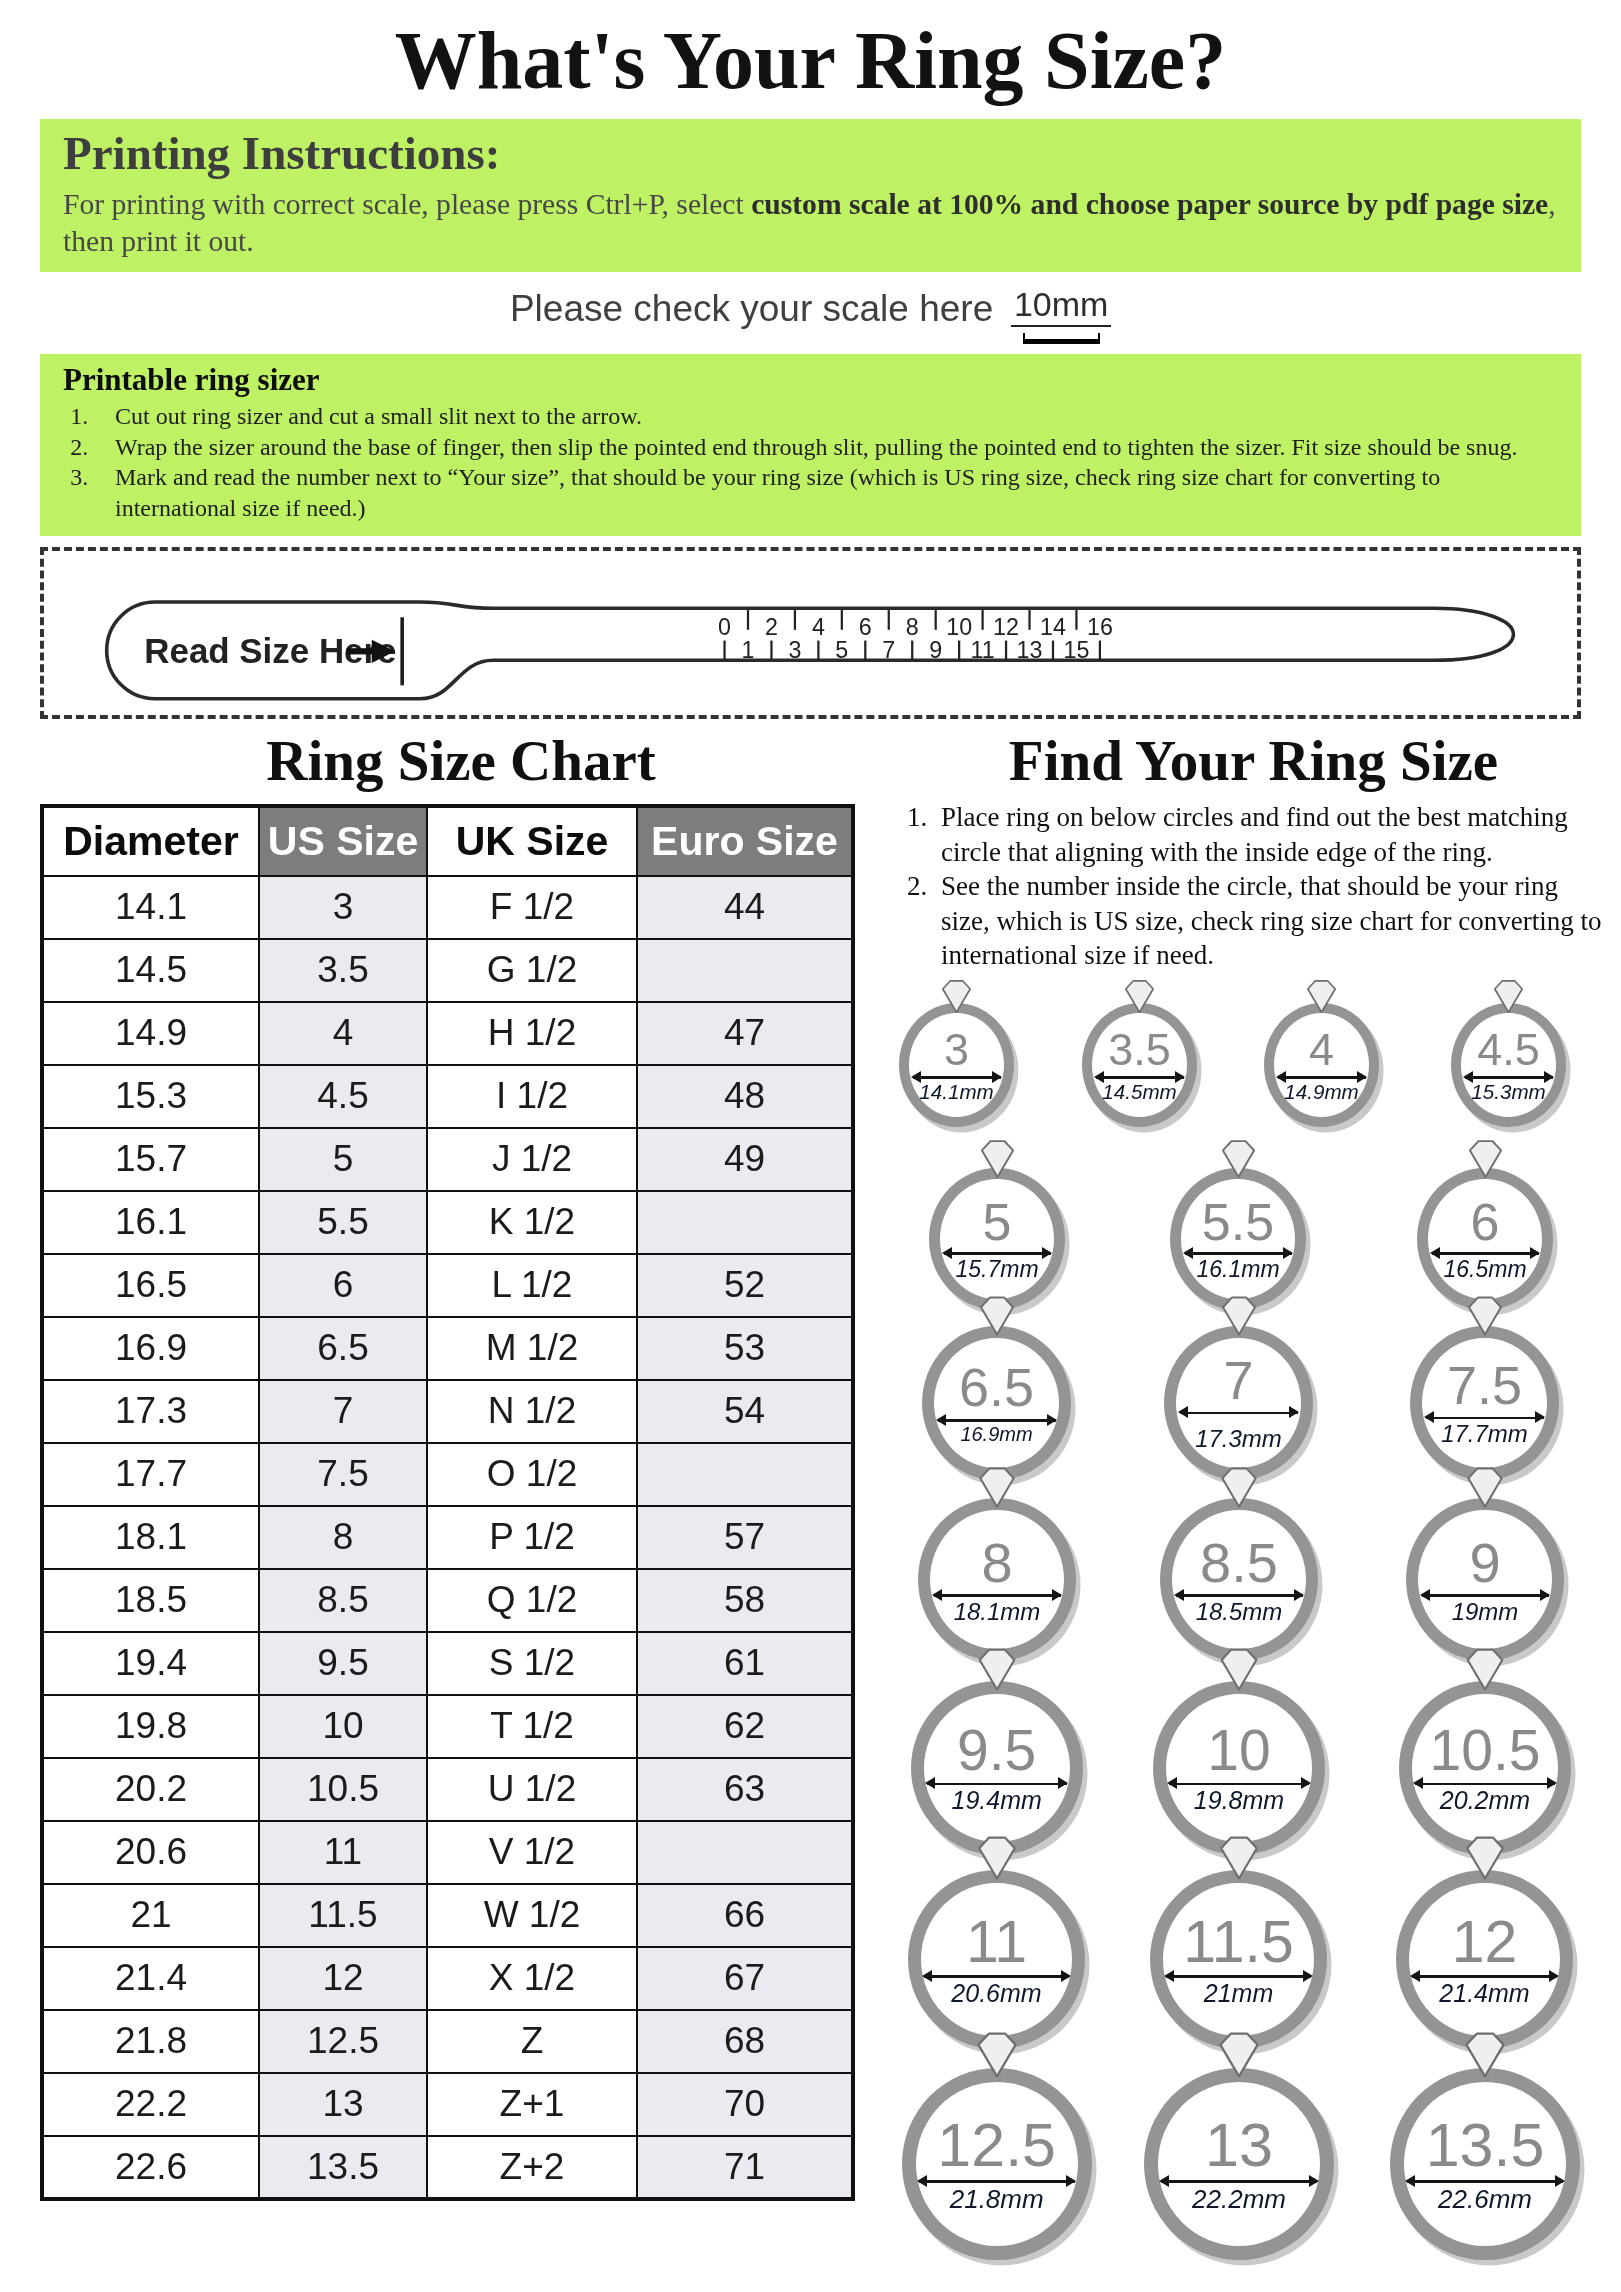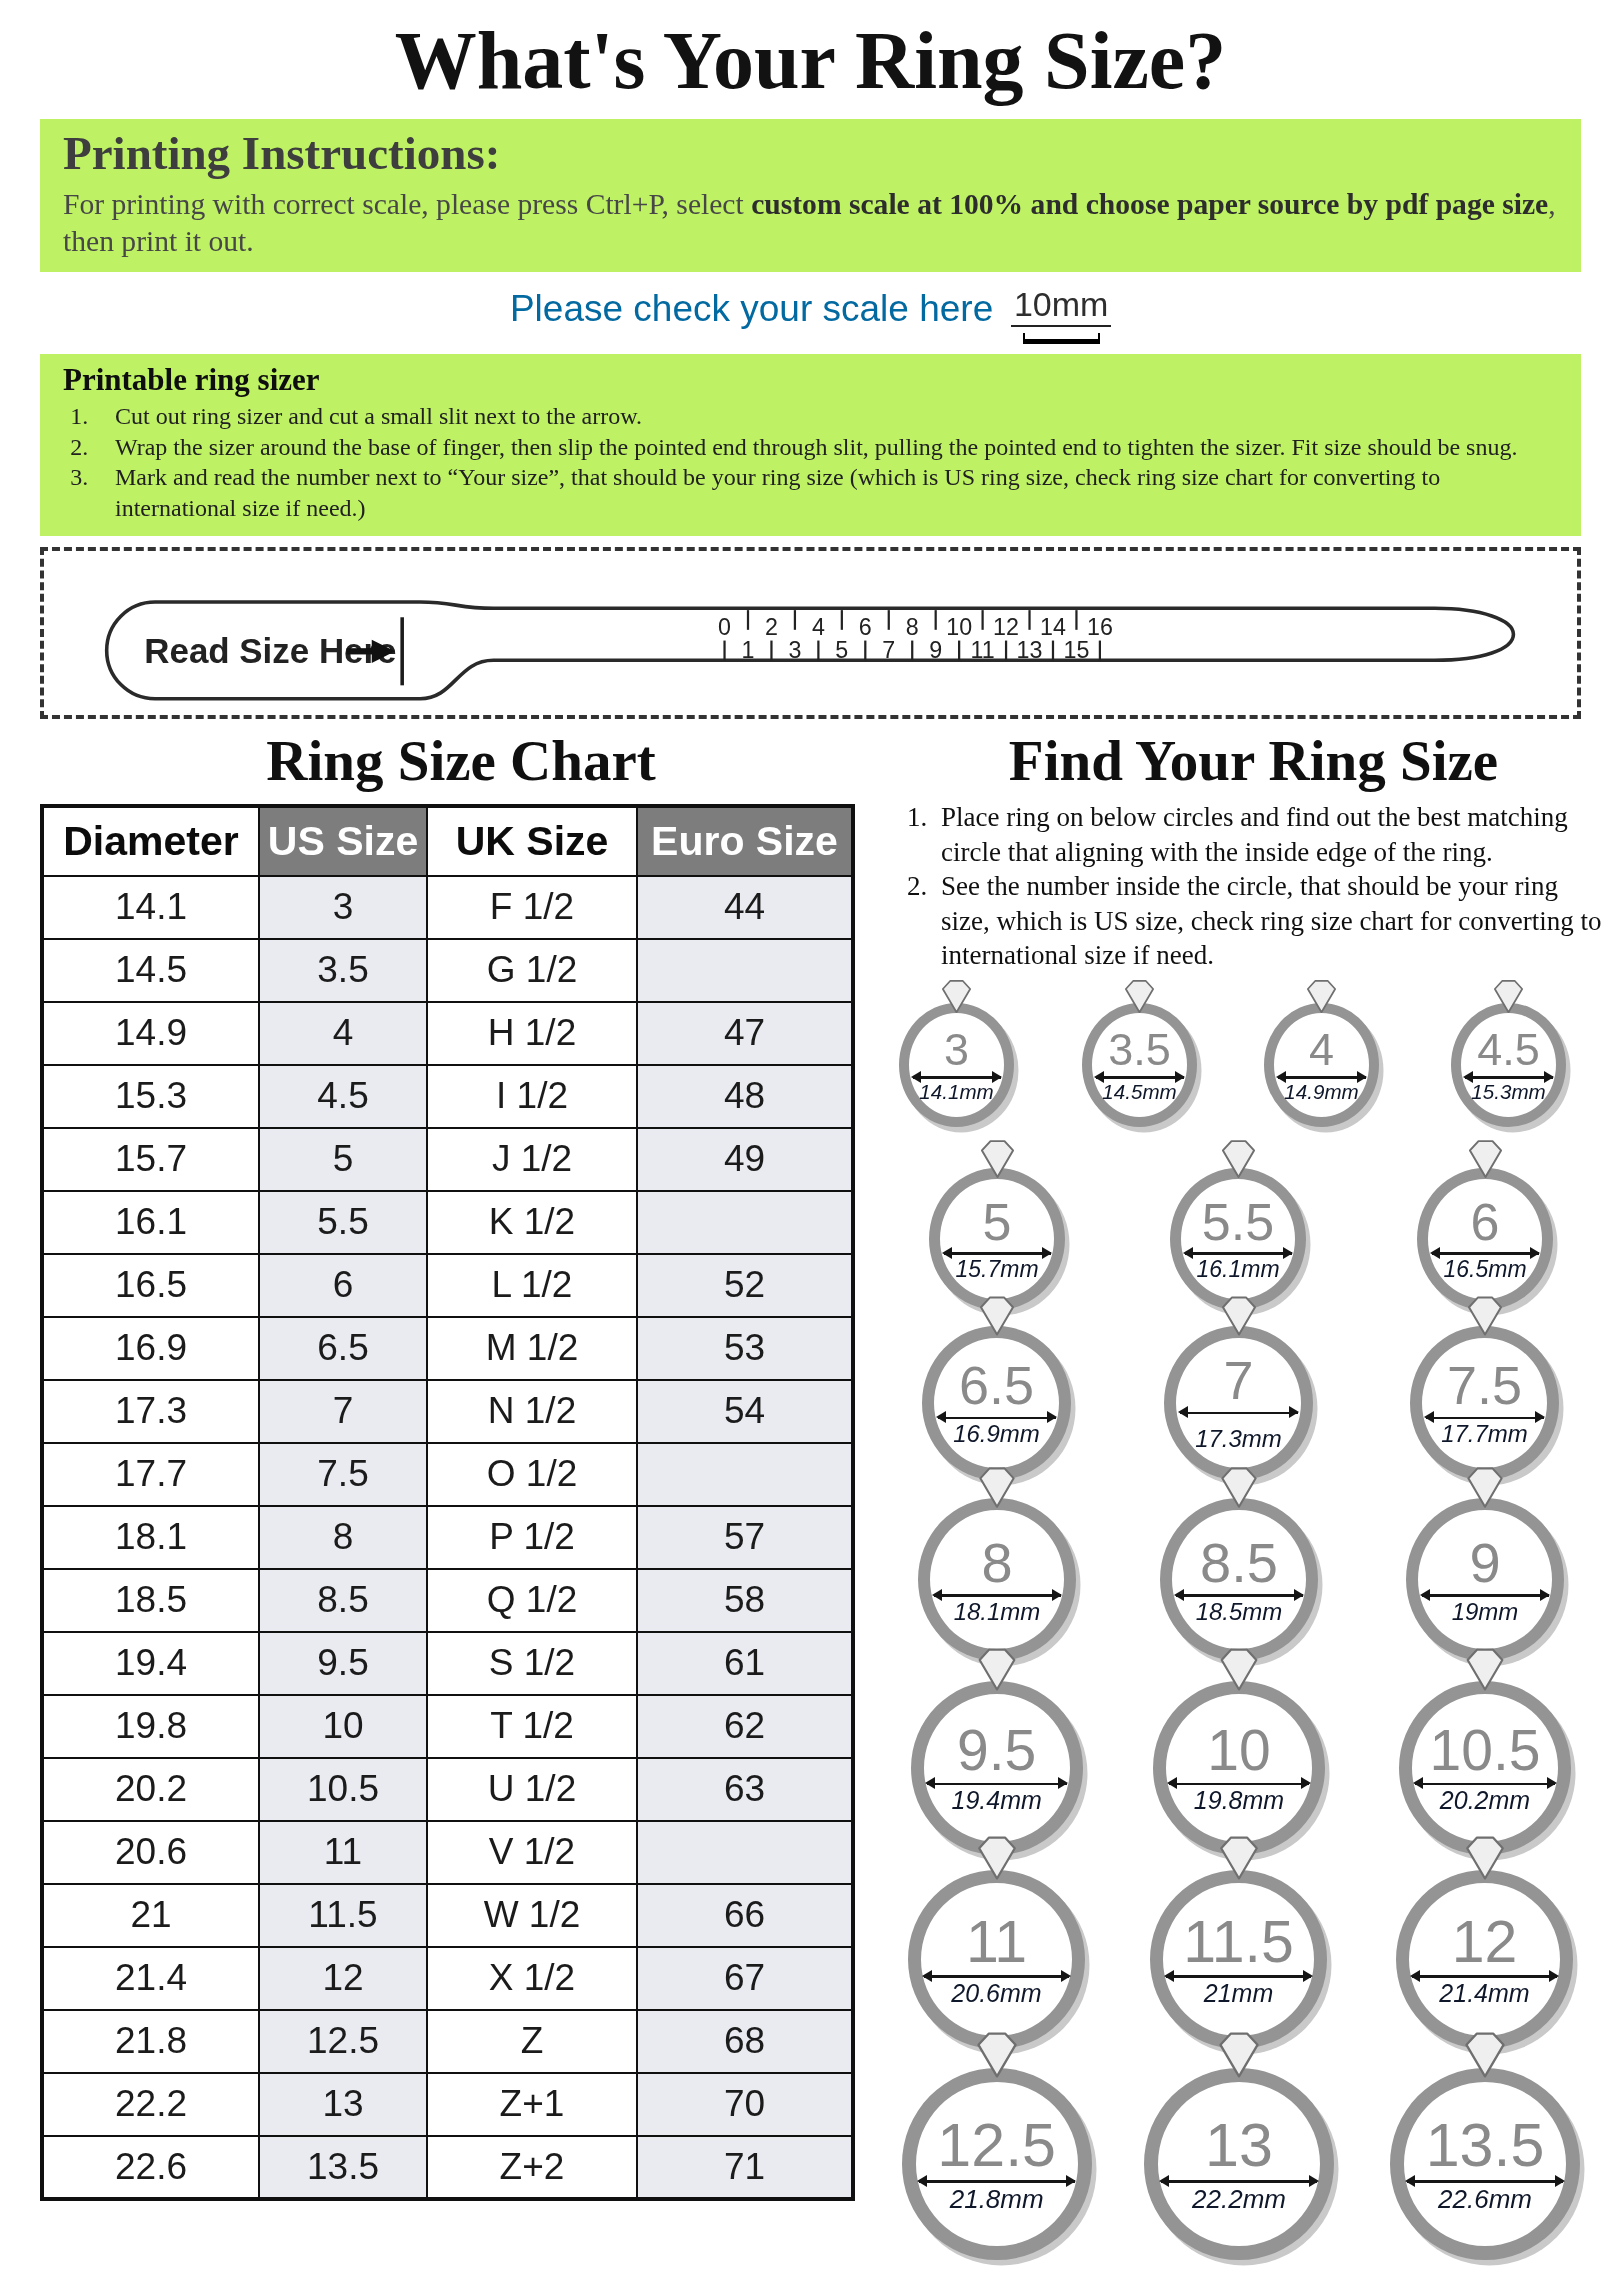--- a/index.html
+++ b/index.html
@@ -24,21 +24,21 @@
   }
   .printing-body {
     font-family:"Liberation Serif", serif; font-size:29.6px; color:#474747;
     margin-top:7.2px; line-height:1.25;
   }
   .printing-body b { color:#2d2d2d; }
 
   .scale-row {
     margin-top:12.5px; display:flex; justify-content:center; align-items:flex-start; gap:18px;
   }
-  .scale-label { font-size:37px; color:#0369a1; padding-top:3.6px; }
+  .scale-label { font-size:37px; color:#404040; padding-top:3.6px; }
   .mm-block { display:inline-flex; flex-direction:column; align-items:center; }
   .mm-text { font-size:34px; color:#2e2e2e; border-bottom:2.7px solid #222; padding:0 2.7px 0.9px 2.7px; }
   .mm-bar { margin-top:6.3px; width:77px; height:10.7px; border-left:2.7px solid #000; border-right:2.7px solid #000; position:relative; }
   .mm-bar::after { content:""; position:absolute; left:0; right:0; bottom:0; height:4.5px; background:#000; }
 
   .sizer-heading {
     font-family:"Liberation Serif", serif; font-weight:700;
     font-size:31px; color:#0e0e0e; line-height:1.15;
   }
   .sizer-steps { margin-top:3.6px; }
@@ -412,21 +412,21 @@
             <span class="ring-mm" style="font-size: 23px;">16.5mm</span>
           </div>
         </div>
         <div class="ring" style="left: 31px; top: 316px; width: 149px;">
           <svg viewBox="0 0 60 54" width="48" height="44" class="diamond-svg">
             <polygon points="10,16 21,4 39,4 50,16 30,50" fill="#efefef" stroke="#6f6f6f" stroke-width="2.5" stroke-linejoin="round"></polygon>
           </svg>
           <div class="ring-ellipse" style="width: 149px; height: 154px; border-width: 12.5px;">
             <span class="ring-num" style="font-size: 54px;">6.5</span>
             <div class="dim-arrow" style="width: 118px;"></div>
-            <span class="ring-mm" style="font-size: 24px; text-align: center;">16.9mm</span>
+            <span class="ring-mm" style="font-size: 20px; text-align: center;">16.9mm</span>
           </div>
         </div>
         <div class="ring" style="left: 273px; top: 316px; width: 149px;">
           <svg viewBox="0 0 60 54" width="48" height="44" class="diamond-svg">
             <polygon points="10,16 21,4 39,4 50,16 30,50" fill="#efefef" stroke="#6f6f6f" stroke-width="2.5" stroke-linejoin="round"></polygon>
           </svg>
           <div class="ring-ellipse" style="width: 149px; height: 154px; border-width: 12.5px;">
             <span class="ring-num" style="font-size: 54px;">7</span>
             <div class="dim-arrow" style="width: 118px;"></div>
             <span class="ring-mm" style="font-size: 24px; margin-top: 12px;">17.3mm</span>

